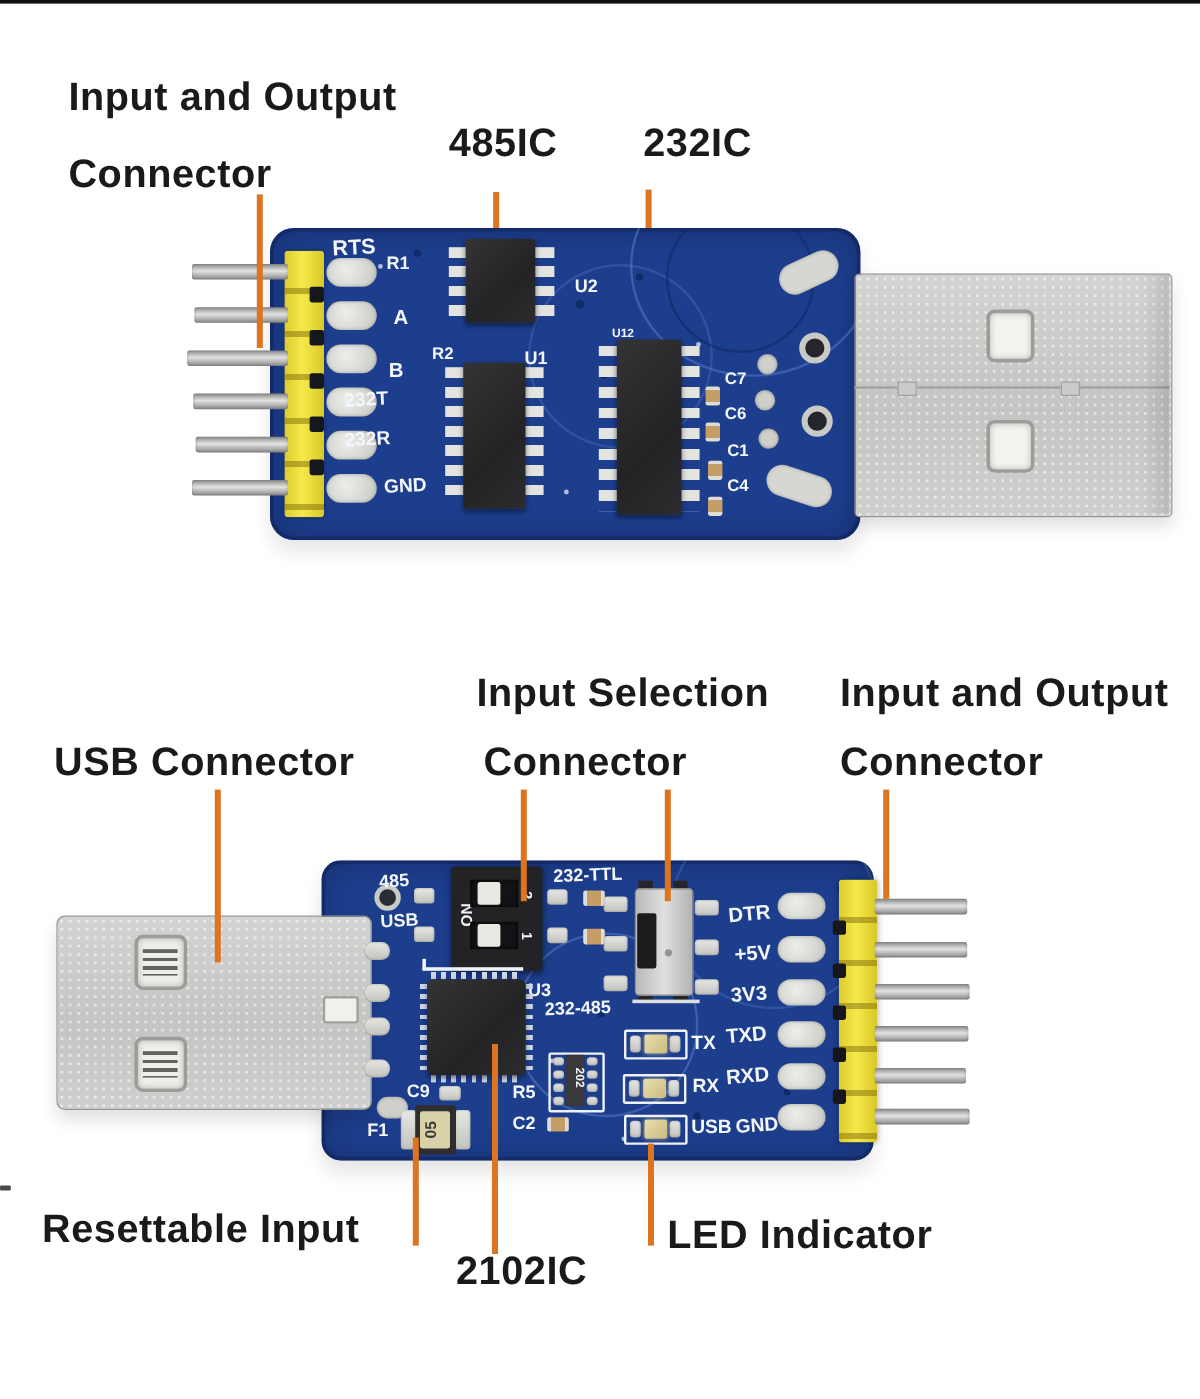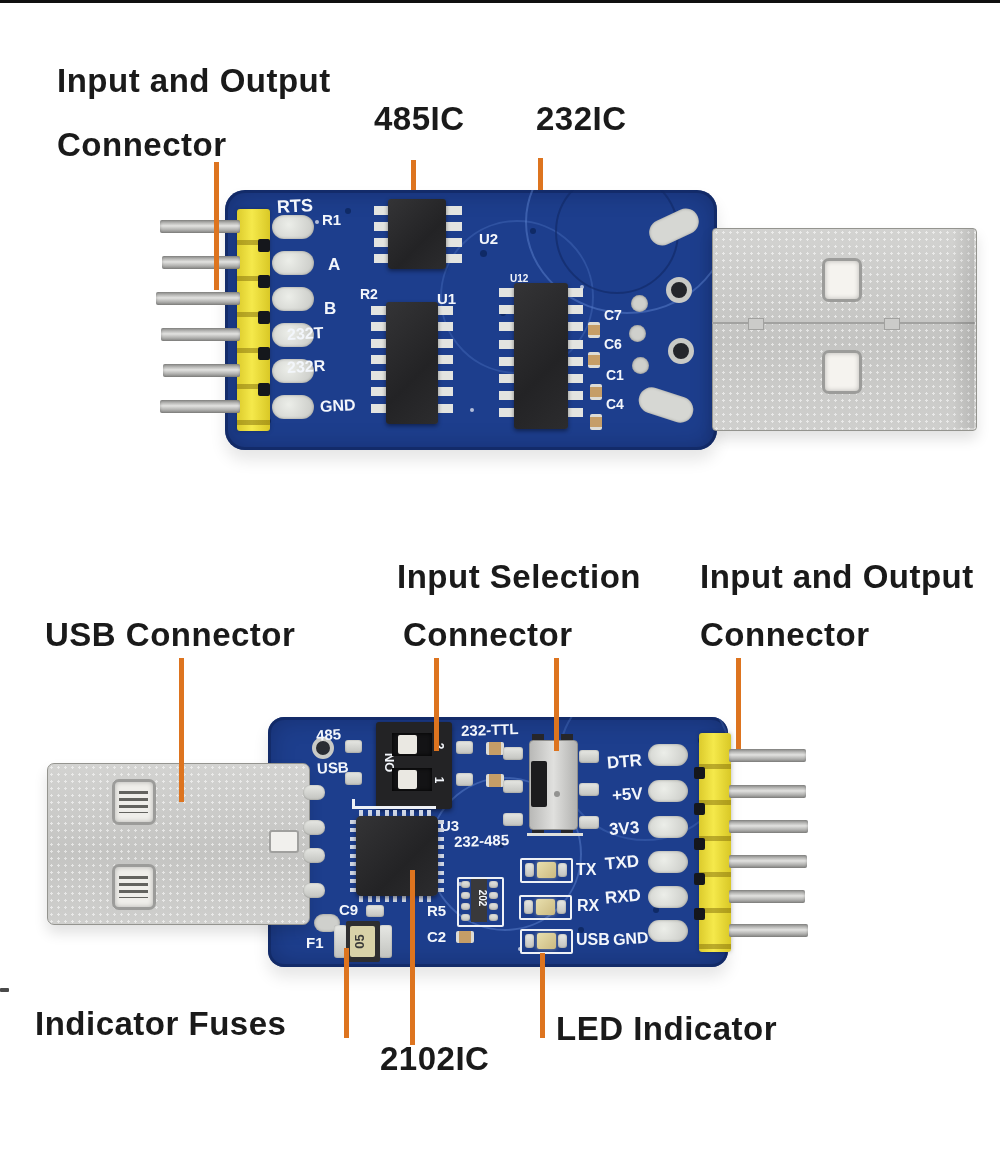--- a/index.html
+++ b/index.html
@@ -333,21 +333,21 @@
     <div class="notch" style="left:694px;top:873px;width:11px;height:12px;"></div>
     <div class="notch" style="left:694px;top:908px;width:11px;height:12px;"></div>
     <div class="pin" style="left:729px;top:749px;width:77px;"></div>
     <div class="pin" style="left:729px;top:785px;width:77px;"></div>
     <div class="pin" style="left:729px;top:820px;width:79px;"></div>
     <div class="pin" style="left:729px;top:855px;width:78px;"></div>
     <div class="pin" style="left:729px;top:890px;width:76px;"></div>
     <div class="pin" style="left:729px;top:924px;width:79px;"></div>
 
     
-    <div class="lbl" style="left:35px;top:1005px;">Indicator Fuses</div>
+    <div class="lbl" style="left:35px;top:1005px;">Resettable Input</div>
     <div class="lbl" style="left:380px;top:1040px;">2102IC</div>
     <div class="lbl" style="left:556px;top:1010px;">LED Indicator</div>
 
     
     <div class="leader" style="left:179px;top:658px;height:144px;"></div>
     <div class="leader" style="left:434px;top:658px;height:93px;"></div>
     <div class="leader" style="left:554px;top:658px;height:93px;"></div>
     <div class="leader" style="left:736px;top:658px;height:91px;"></div>
     <div class="leader" style="left:344px;top:948px;height:90px;"></div>
     <div class="leader" style="left:410px;top:870px;height:175px;"></div>

